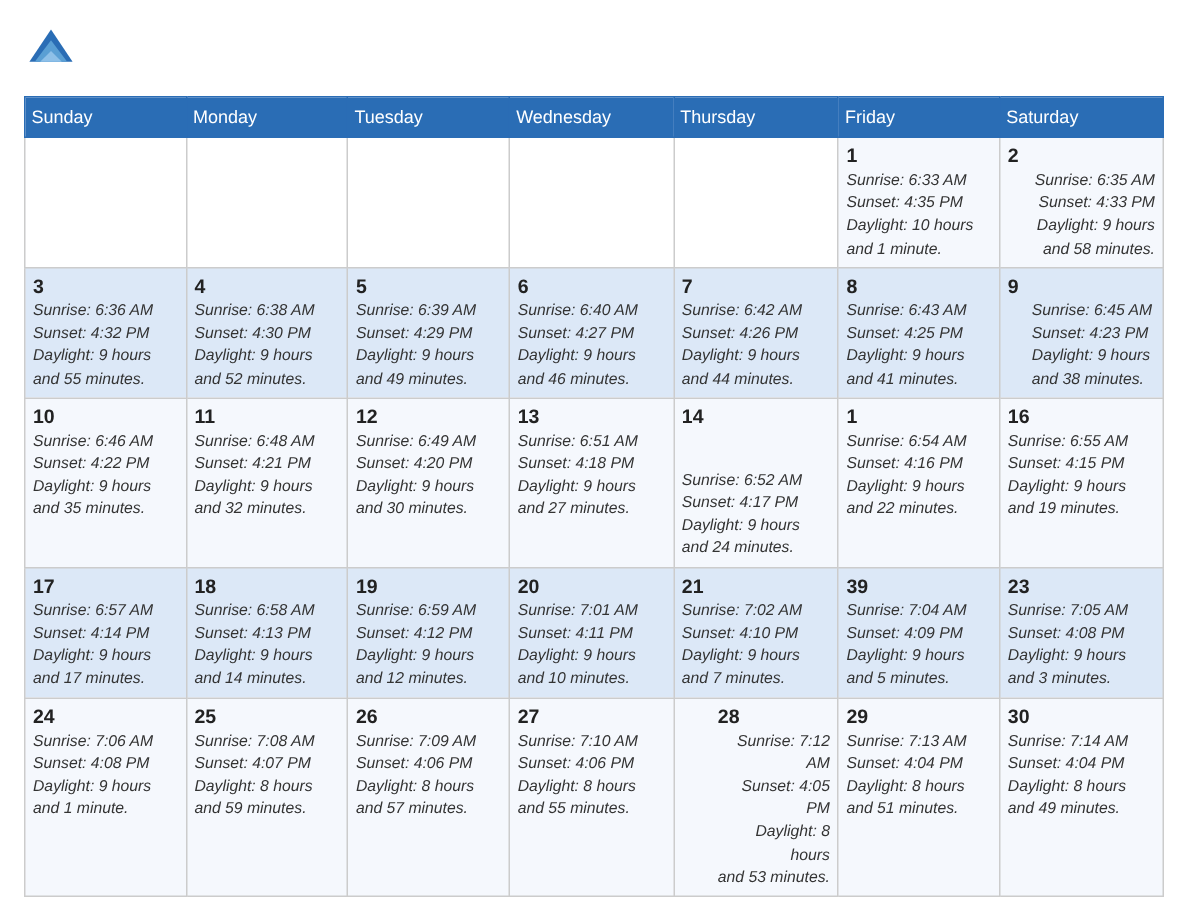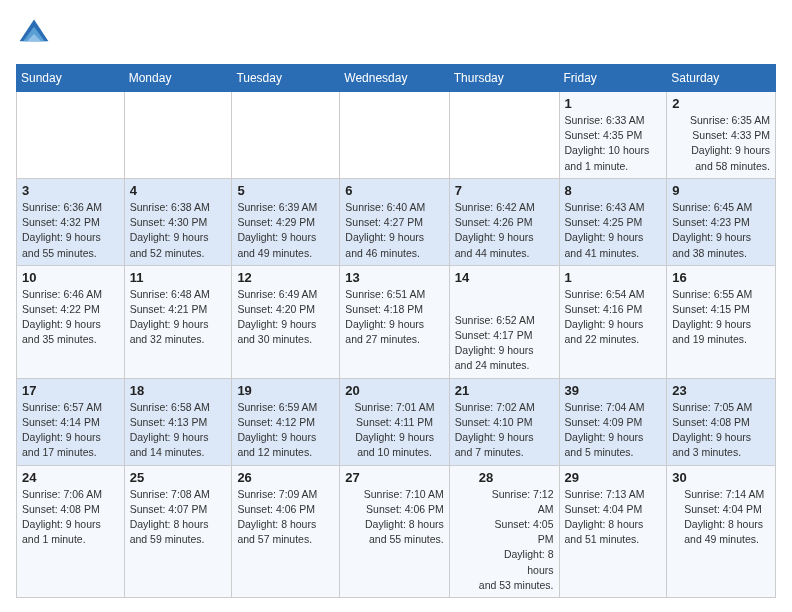--- a/index.html
+++ b/index.html
@@ -87,20 +87,21 @@
       font-size: 13px;
       font-weight: bold;
       color: #222;
       display: block;
       margin-bottom: 2px;
     }
     .day-info {
       color: #333;
       font-size: 10.5px;
       line-height: 1.45;
+      font-style: italic;
     }
     .empty {
       background: #fff !important;
       border: 1px solid #ccc;
     }
   </style>
 </head>
 <body>
 
 <div class="header">
@@ -193,21 +194,21 @@
         </td>
         <td style="background-color: inherit;">
           <span class="day-num">8</span>
           <div class="day-info" style="white-space: pre-line;">Sunrise: 6:43 AM
 Sunset: 4:25 PM
 Daylight: 9 hours
 and 41 minutes.</div>
         </td>
         <td style="background-color: inherit;">
           <span class="day-num">9</span>
-          <div class="day-info" style="white-space: pre-line;">Sunrise: 6:45 AM
+          <div class="day-info" style="white-space: pre-line; margin-left: 16px;">Sunrise: 6:45 AM
 Sunset: 4:23 PM
 Daylight: 9 hours
 and 38 minutes.</div>
         </td>
       </tr>
       <tr style="background-color: rgb(245, 248, 253);">
         <td style="background-color: inherit;">
           <span class="day-num">10</span>
           <div class="day-info" style="white-space: pre-line;">Sunrise: 6:46 AM
 Sunset: 4:22 PM
@@ -274,21 +275,21 @@
         </td>
         <td style="background-color: inherit;">
           <span class="day-num">19</span>
           <div class="day-info" style="white-space: pre-line;">Sunrise: 6:59 AM
 Sunset: 4:12 PM
 Daylight: 9 hours
 and 12 minutes.</div>
         </td>
         <td style="background-color: inherit;">
           <span class="day-num">20</span>
-          <div class="day-info" style="white-space: pre-line; text-align: center;">Sunrise: 7:01 AM
+          <div class="day-info" style="white-space: pre-line;">Sunrise: 7:01 AM
 Sunset: 4:11 PM
 Daylight: 9 hours
 and 10 minutes.</div>
         </td>
         <td style="background-color: inherit;">
           <span class="day-num">21</span>
           <div class="day-info" style="white-space: pre-line;">Sunrise: 7:02 AM
 Sunset: 4:10 PM
 Daylight: 9 hours
 and 7 minutes.</div>
@@ -325,41 +326,41 @@
         </td>
         <td style="background-color: inherit;">
           <span class="day-num">26</span>
           <div class="day-info" style="white-space: pre-line;">Sunrise: 7:09 AM
 Sunset: 4:06 PM
 Daylight: 8 hours
 and 57 minutes.</div>
         </td>
         <td style="background-color: inherit; margin-left: 15px;">
           <span class="day-num">27</span>
-          <div class="day-info" style="white-space: pre-line; text-align: right;">Sunrise: 7:10 AM
+          <div class="day-info" style="white-space: pre-line;">Sunrise: 7:10 AM
 Sunset: 4:06 PM
 Daylight: 8 hours
 and 55 minutes.</div>
         </td>
         <td style="background-color: inherit; padding-left: 29px;">
           <span class="day-num">28</span>
           <div class="day-info" style="white-space: pre-line; text-align: right;">Sunrise: 7:12 AM
 Sunset: 4:05 PM
 Daylight: 8 hours
 and 53 minutes.</div>
         </td>
         <td style="background-color: inherit;">
           <span class="day-num">29</span>
           <div class="day-info" style="white-space: pre-line;">Sunrise: 7:13 AM
 Sunset: 4:04 PM
 Daylight: 8 hours
 and 51 minutes.</div>
         </td>
         <td style="background-color: inherit;">
           <span class="day-num">30</span>
-          <div class="day-info" style="white-space: pre-line; margin-left: 12px;">Sunrise: 7:14 AM
+          <div class="day-info" style="white-space: pre-line;">Sunrise: 7:14 AM
 Sunset: 4:04 PM
 Daylight: 8 hours
 and 49 minutes.</div>
         </td>
       </tr>
     </tbody>
 </table>
 
 </body></html>

